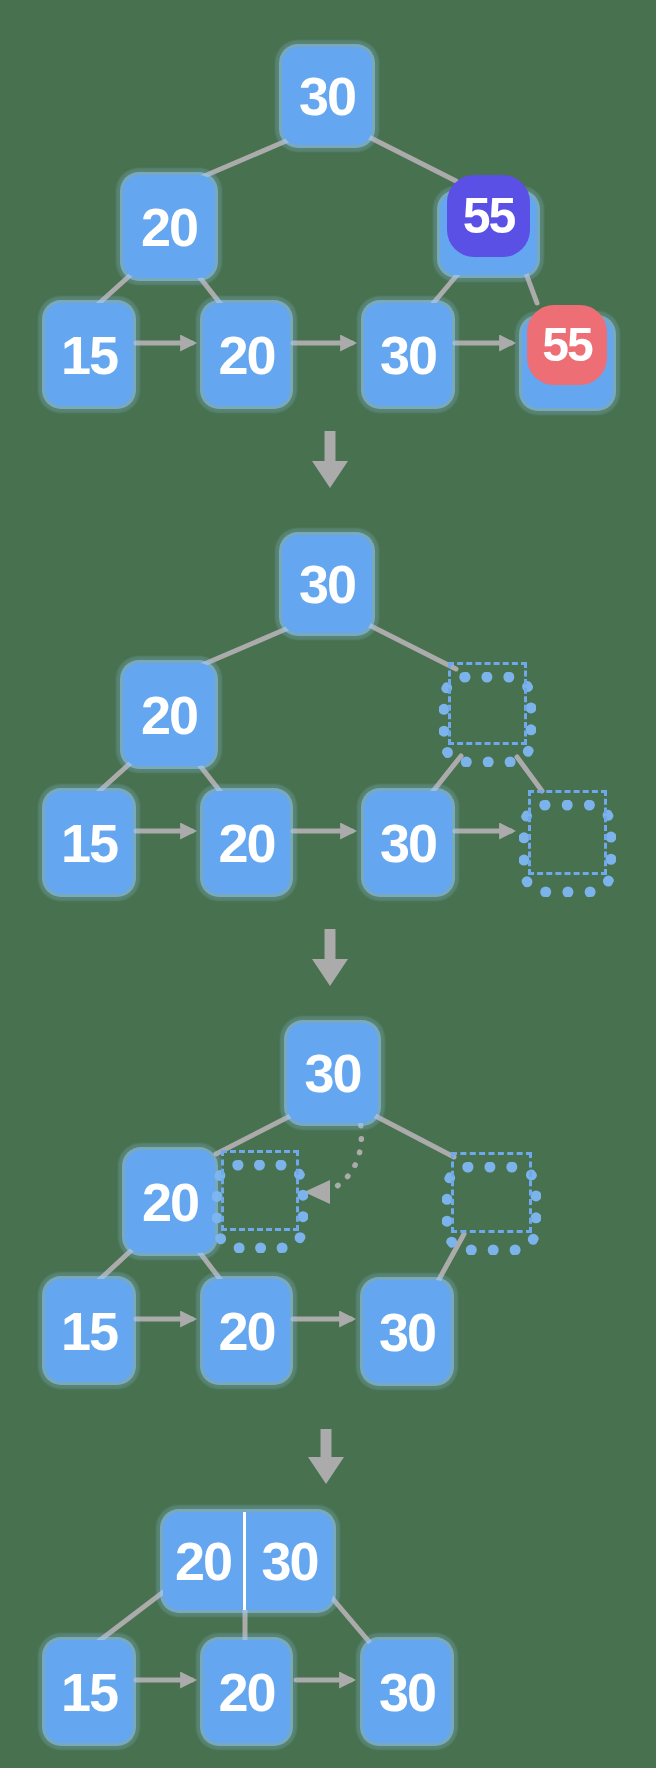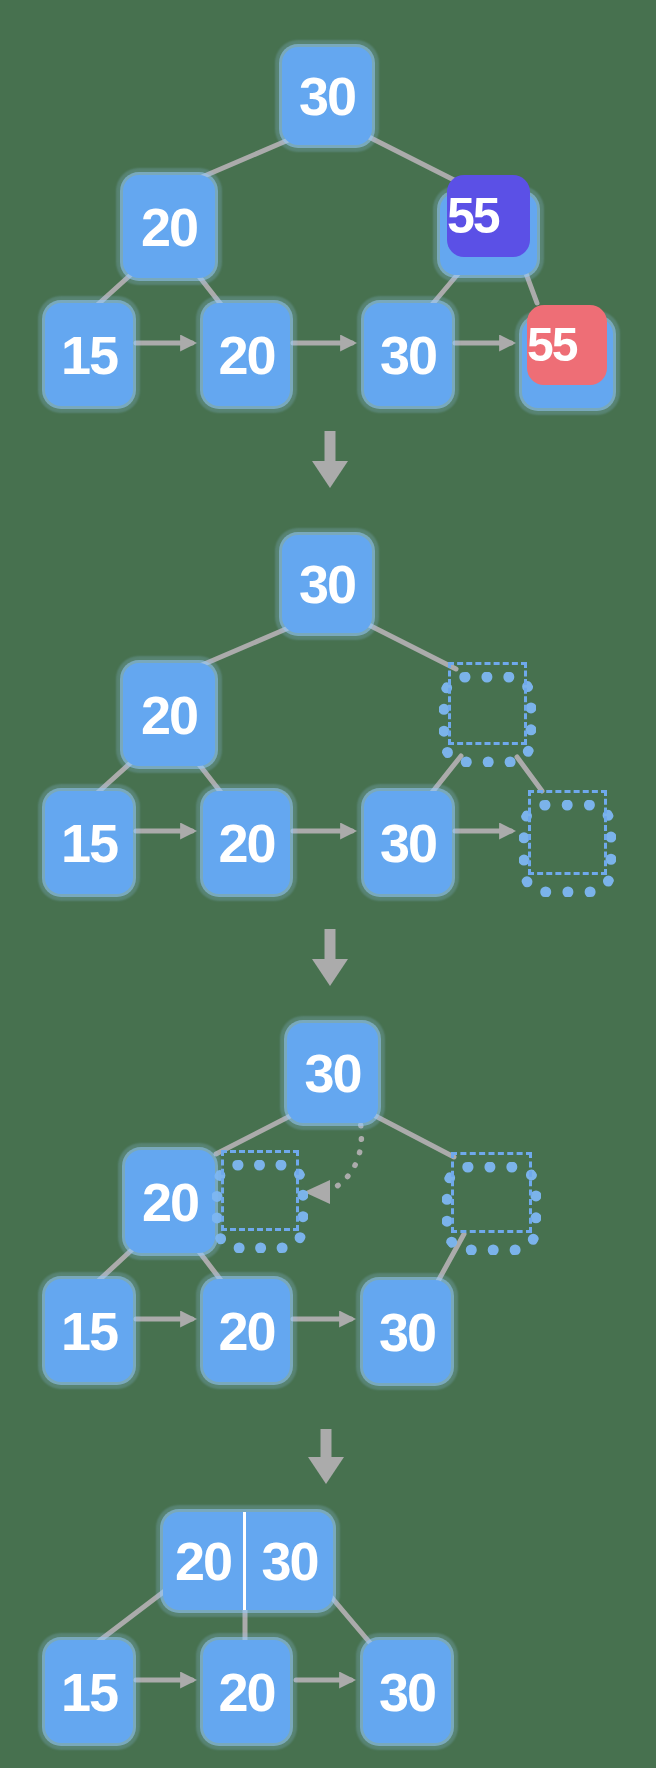--- a/index.html
+++ b/index.html
@@ -22,22 +22,22 @@
   }
   .lbl{color:var(--text,#fff);font-weight:bold;font-size:54px;letter-spacing:-2px;line-height:1}
 
   
   .hlwrap{position:absolute}
   .hlshadow{
     position:absolute;left:0;right:0;background:var(--node,#64A7F0);border-radius:16px;
     box-shadow:0 0 0 3px rgba(150,200,248,.55),0 0 2px 7px rgba(150,200,248,.22);
   }
   .hlbox{
-    position:absolute;top:0;display:flex;align-items:center;justify-content:flex-start;
-    border-radius:17px;color:var(--text,#fff);font-weight:bold;line-height:1;
+    position:absolute;top:0;display:flex;align-items:center;justify-content:center;
+    border-radius:27px;color:var(--text,#fff);font-weight:bold;line-height:1;
   }
   .hl-purple{background:var(--highlight_purple,#5B50E6);font-size:50px;letter-spacing:-2px}
   .hl-red{background:var(--highlight_red,#EE6E76);font-size:48px;letter-spacing:-2px}
 
   
   .ghost{position:absolute}
   .ghost .ring{
     position:absolute;left:-3px;right:-3px;top:10px;bottom:0;
     border:11px dotted var(--ghost_ring,#7EB7F3);border-radius:26px;opacity:.95;
   }

